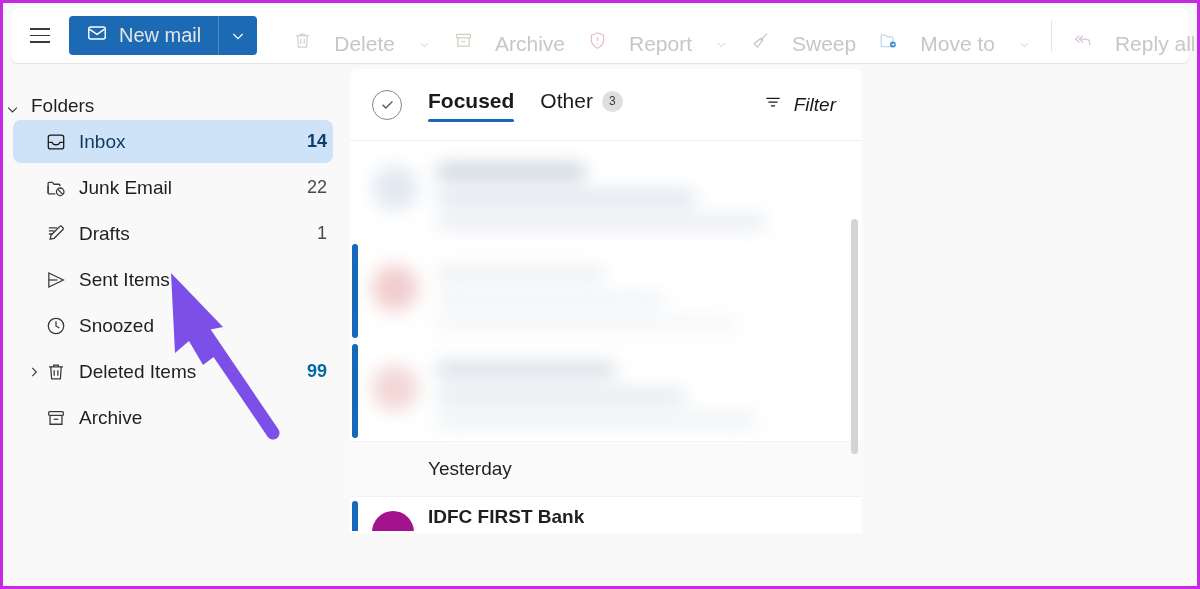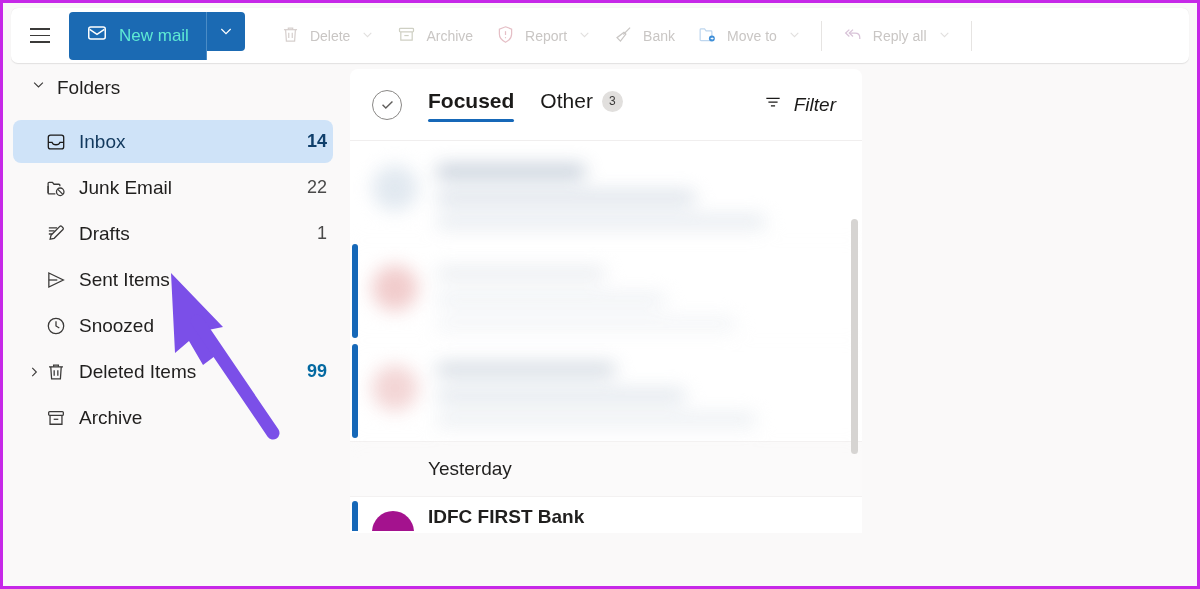--- a/index.html
+++ b/index.html
@@ -83,50 +83,50 @@
   }
 
   .newmail {
     display: flex;
     align-items: stretch;
     margin-left: 8px;
     flex: none;
   }
   .newmail-main {
     background: #1b6ab3;
-    color: #5eead4;
+    color: #e5e5e5;
     display: flex;
     align-items: center;
     gap: 11px;
     padding: 0 17px;
-    height: 48px;
+    height: 39px;
     border-radius: 4px 0 0 4px;
-    font-size: 17px;
+    font-size: 20px;
     cursor: pointer;
     border-right: 1px solid #4b8cc6;
   }
   .newmail-caret {
     background: #1b6ab3;
     width: 38px;
     height: 39px;
     border-radius: 0 4px 4px 0;
     display: flex;
     align-items: center;
     justify-content: center;
     cursor: pointer;
   }
 
   .cmd-btn {
     display: flex;
-    align-items: center;
-    gap: 9px;
+    align-items: flex-end;
+    gap: 21px;
     padding: 0 11px;
     height: 40px;
     border-radius: 4px;
-    font-size: 14px;
+    font-size: 21px;
     color: #c9c6c4;
     cursor: default;
     white-space: nowrap;
   }
   .cmd-btn .lbl { color: #c9c6c4; }
   .cmd-caret { margin-left: 2px; opacity: .55; }
 
   .cmd-sep {
     width: 1px;
     height: 30px;
@@ -147,24 +147,23 @@
   
   .sidebar {
     width: 347px;
     flex: none;
     padding-top: 8px;
     position: relative;
   }
 
   .folders-head {
     display: flex;
-    align-items: flex-start;
+    align-items: flex-end;
     gap: 10px;
     height: 40px;
-    padding-left: 26px;
     cursor: pointer;
   }
   .folders-head .caret { width: 18px; display:flex; align-items:center; justify-content:center; }
   .folders-head .txt { font-size: 19px; color: #201f1e; }
 
   .folder {
     display: flex;
     align-items: center;
     height: 43px;
     margin: 3px 17px 3px 10px;
@@ -460,21 +459,21 @@
       </span>
     </div>
 
     <div class="cmd-btn">
       <span>
         <svg width="21" height="21" viewBox="0 0 24 24" fill="none" stroke="#c9c6c4" stroke-width="1.4">
           <path d="M19.5 4.2L11.8 12"></path>
           <path d="M12.6 9.4l-8 6.2 3.9 3.9 6.2-8z"></path>
         </svg>
       </span>
-      <span class="lbl">Bank</span>
+      <span class="lbl">Sweep</span>
     </div>
 
     <div class="cmd-btn">
       <span>
         <svg width="21" height="21" viewBox="0 0 24 24" fill="none" stroke="#bed6ee" stroke-width="1.4">
           <path d="M3.6 18V6.6a1 1 0 011-1h4l1.8 2.2h5.6a1 1 0 011 1V18a1 1 0 01-1 1h-11.4a1 1 0 01-1-1z"></path>
           <circle cx="17" cy="16.6" r="3.4" fill="#3f8fd8" stroke="none"></circle>
           <path d="M15.6 16.6h2.7M17.3 15.4l1.1 1.2-1.1 1.2" stroke="#ffffff" stroke-width="1.1"></path>
         </svg>
       </span>

